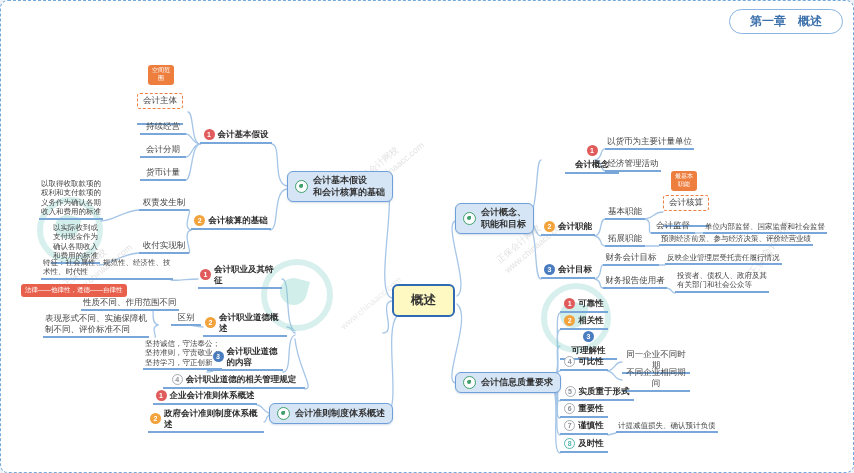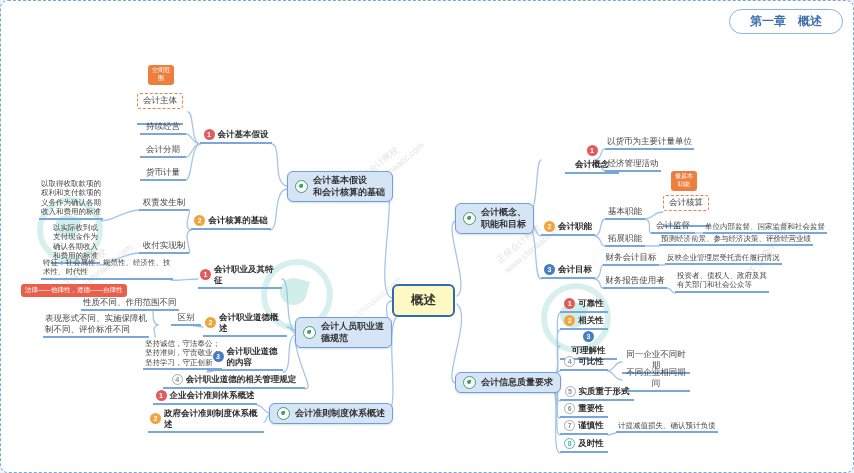--- a/index.html
+++ b/index.html
@@ -167,25 +167,20 @@
   <div class="leaf sm" style="left:38px;top:178px;">以取得收取款项的
 权利和支付款项的
 义务作为确认各期
 收入和费用的标准</div>
   <div class="leaf" style="left:138px;top:239px;width:50px;">收付实现制</div>
   <div class="leaf sm" style="left:50px;top:222px;">以实际收到或
 支付现金作为
 确认各期收入
 和费用的标准</div>
 
-  <div class="hub" style="left:294px;top:316px;">
-    <span class="hub-icon"></span>
-    <span class="hub-label">会计人员职业道
-德规范</span>
-  </div>
 
   <div class="branch" style="left:197px;top:263px;width:84px;">
     <span class="num red">1</span>
     <span class="branch-label">会计职业及其特征</span>
   </div>
   <div class="leaf sm ta-l" style="left:40px;top:257px;">特征：社会属性、规范性、经济性、技
 术性、时代性</div>
 
   <div class="branch" style="left:202px;top:311px;width:84px;">
     <span class="num orange">2</span>

